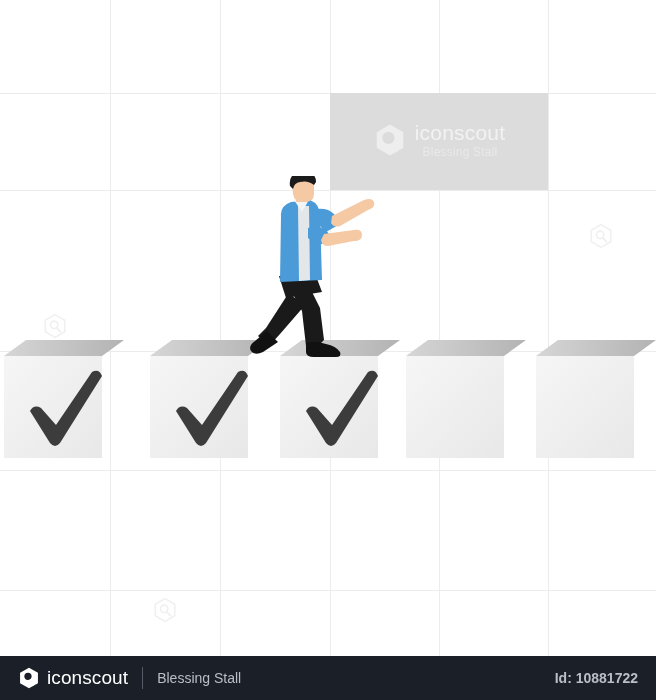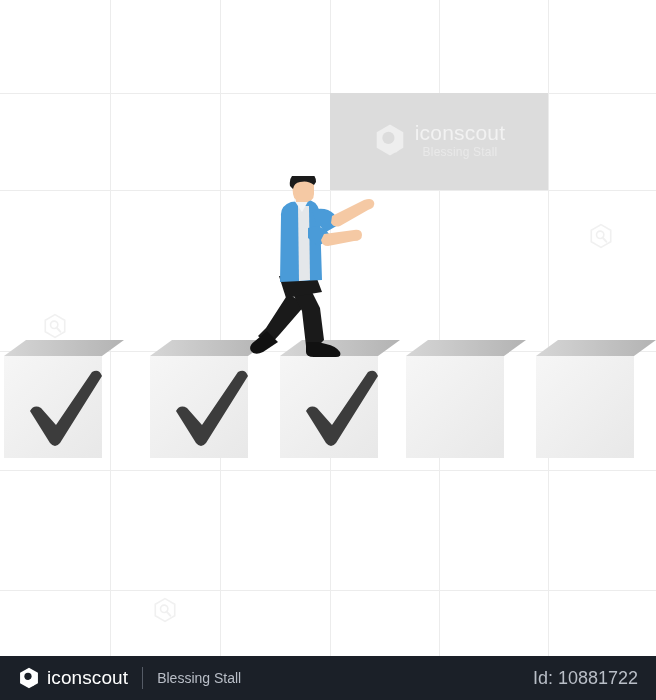--- a/index.html
+++ b/index.html
@@ -139,21 +139,22 @@
     background: #555b66;
     margin: 0 14px;
   }
   #footer-author {
     color: #b9bec7;
     font-size: 14px;
   }
   #footer-spacer { flex: 1; }
   #footer-id {
     color: #b9bec7;
-    font-size: 18px;
+    font-size: 14px;
+    font-weight: bold;
   }
 </style>
 </head>
 <body>
 
 <div id="stage">
 
   <div id="artboard">
 
     <div>

